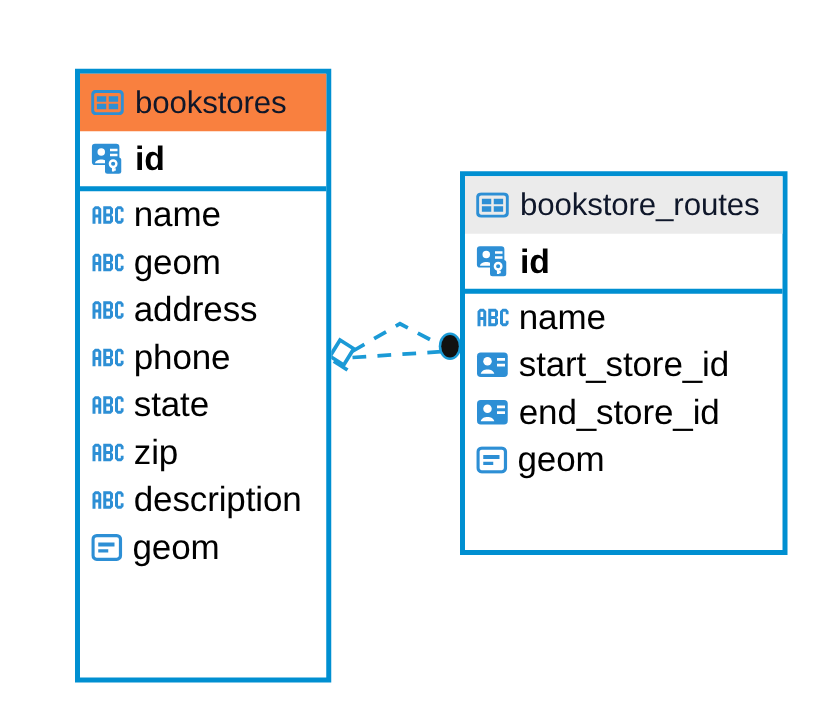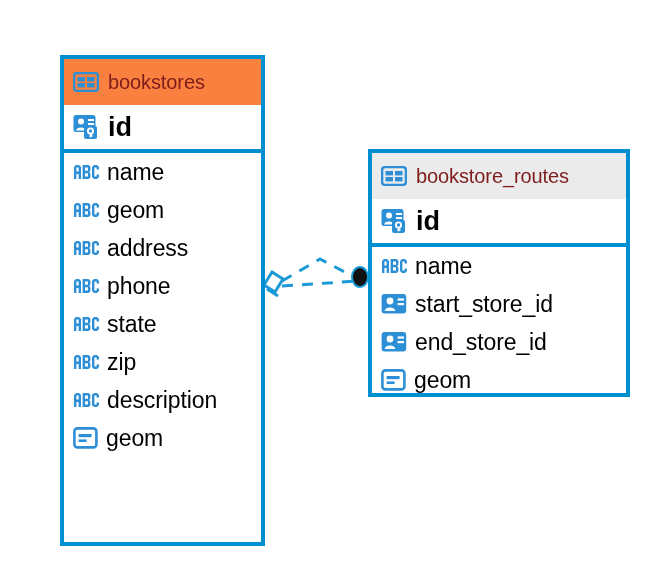--- a/index.html
+++ b/index.html
@@ -33,22 +33,22 @@
     align-items: center;
     box-sizing: border-box;
     height: 46px;
     padding: 0 8px 0 9px;
     gap: 9px;
   }
   .entity-header.accent { background: #F9803F; }
   .entity-header.neutral { background: #EBEBEB; }
 
   .entity-title {
-    font-size: 20px;
-    color: #7f1d1d;
+    font-size: 25px;
+    color: #0f172a;
     line-height: 1;
     white-space: nowrap;
     letter-spacing: -0.1px;
   }
 
   .pk-divider {
     height: 4px;
     background: #008FD1;
   }
 
@@ -60,21 +60,21 @@
     display: flex;
     align-items: center;
     height: 38px;
     padding: 0 8px 0 9px;
     gap: 8px;
     box-sizing: border-box;
   }
   .field-row.pk { height: 44px; }
 
   .field-name {
-    font-size: 23px;
+    font-size: 28px;
     color: #000000;
     line-height: 1;
     white-space: nowrap;
     letter-spacing: -0.1px;
   }
   .field-name.strong { font-weight: bold; font-size: 27px; }
 
   
   .icon {
     flex: 0 0 auto;
@@ -243,21 +243,21 @@
             <rect x="5.6" y="7" width="13" height="3.2" fill="#2D8FD5"></rect>
             <rect x="5.6" y="12.4" width="8" height="2.6" fill="#2D8FD5"></rect>
           </svg>
         </span>
         <span class="field-name">geom</span>
       </div>
 
     </div>
   </div>
 
-  <div class="entity" style="left:368px; top:149px; width:262px; height:248px;">
+  <div class="entity" style="left:368px; top:137px; width:262px; height:307px;">
 
     <div class="entity-header neutral">
       <span class="icon icon-table">
         <svg viewBox="0 0 26 20" xmlns="http://www.w3.org/2000/svg">
           <rect x="1" y="1" width="24" height="18" rx="3" fill="none" stroke="#2D8FD5" stroke-width="2.6"></rect>
           <rect x="4.5" y="5" width="7.5" height="4.4" fill="#2D8FD5"></rect>
           <rect x="14" y="5" width="7.5" height="4.4" fill="#2D8FD5"></rect>
           <rect x="4.5" y="11" width="7.5" height="4.4" fill="#2D8FD5"></rect>
           <rect x="14" y="11" width="7.5" height="4.4" fill="#2D8FD5"></rect>
         </svg>

